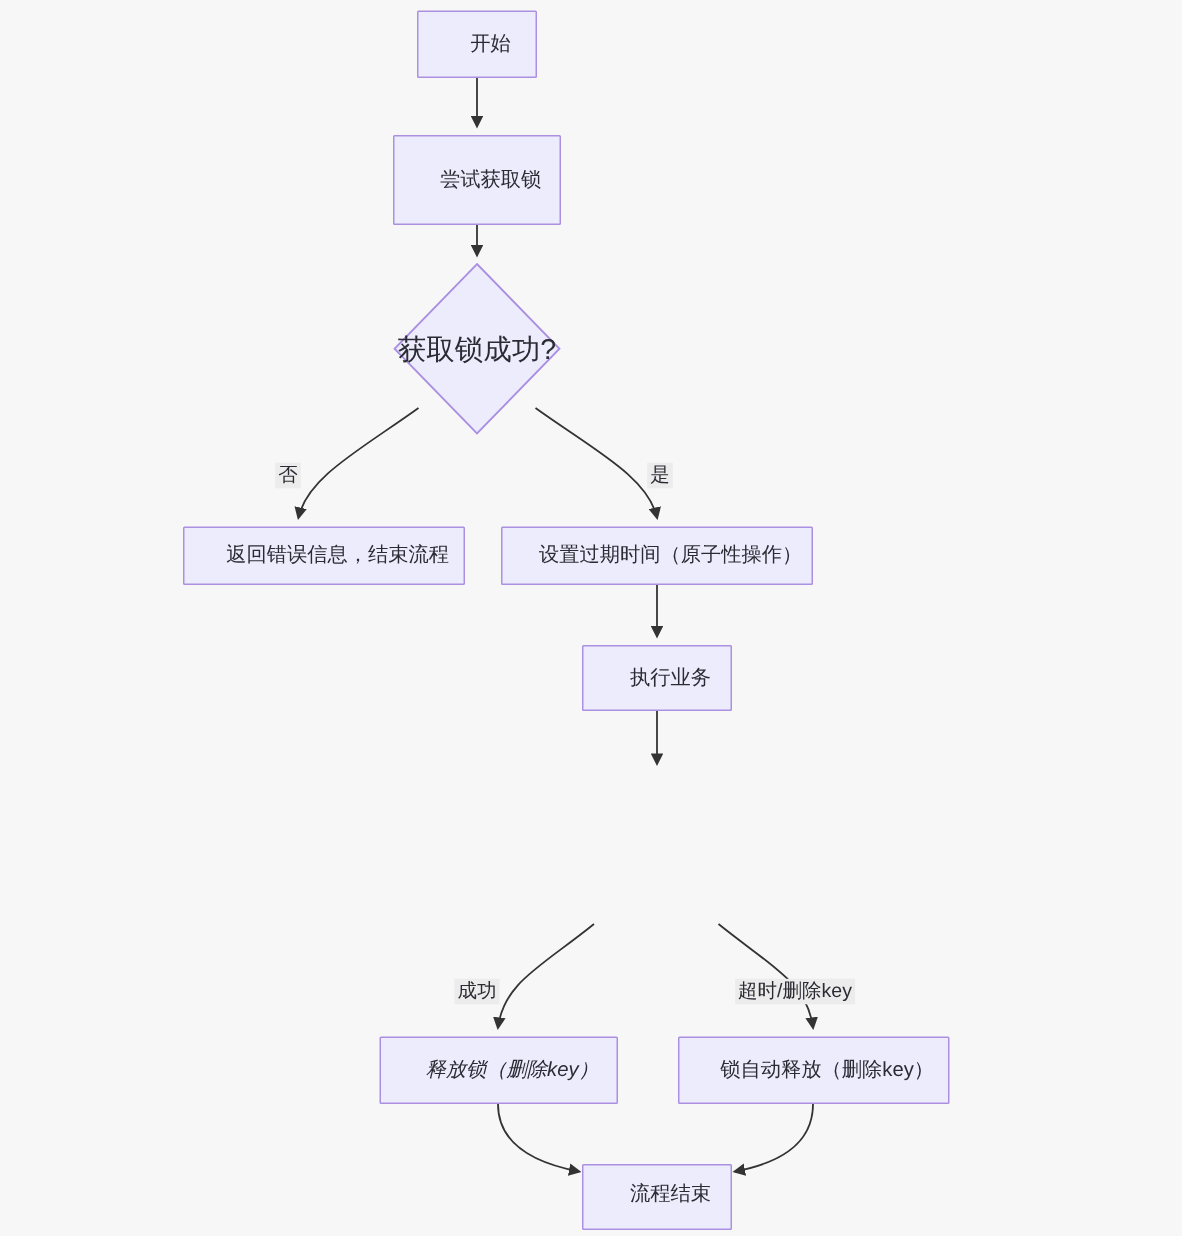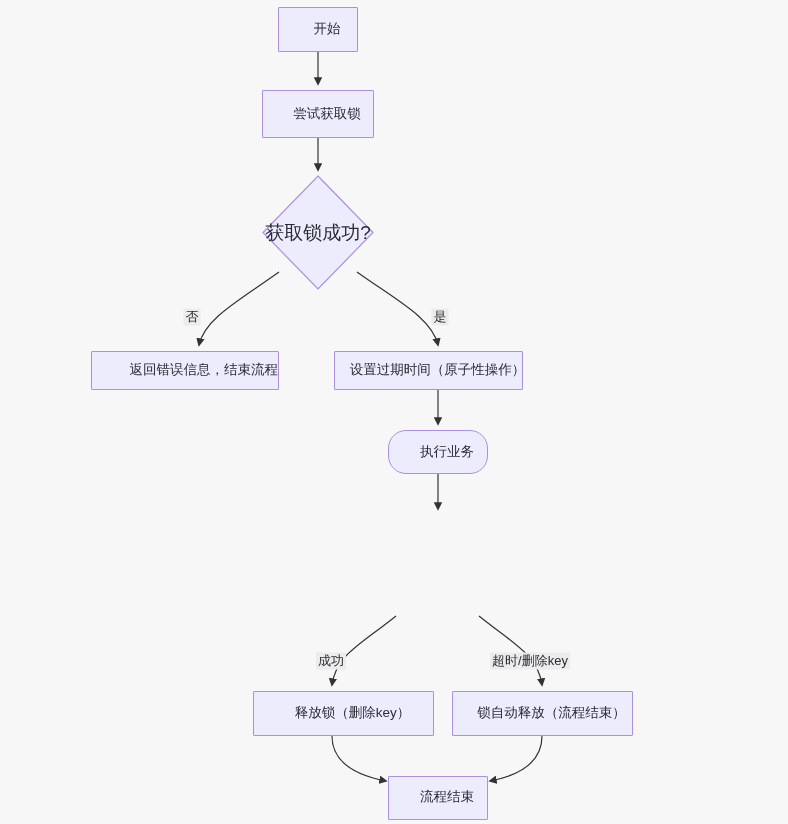--- a/index.html
+++ b/index.html
@@ -112,57 +112,57 @@
       <path d="M 332,736 C 332,765 360,776 386,781" marker-end="url(#arrow)"></path>
 
       <path d="M 542,736 C 542,765 516,776 490,781" marker-end="url(#arrow)"></path>
     </g>
   </svg>
 
   <div class="node process" style="left:278px; top:7px; width:80px; height:45px;">
     <span>开始</span>
   </div>
 
-  <div class="node process" style="left:262px; top:90px; width:112px; height:48px;">
+  <div class="node process" style="left:262px; top:90px; width:112px; height:60px;">
     <span>尝试获取锁</span>
   </div>
 
-  <div class="node process" style="left:91px; top:351px; width:188px; height:39px;justify-content:flex-end;">
+  <div class="node process" style="left:122px; top:351px; width:188px; height:39px;">
     <span>返回错误信息，结束流程</span>
   </div>
 
-  <div class="node process" style="left:334px; top:351px; width:189px; height:39px;">
+  <div class="node process" style="left:334px; top:351px; width:208px; height:39px;">
     <span>设置过期时间（原子性操作）</span>
   </div>
 
-  <div class="node process" style="left:388px; top:430px; width:100px; height:44px;border-radius:18px;">
+  <div class="node process" style="left:388px; top:430px; width:100px; height:44px;">
     <span>执行业务</span>
   </div>
 
-  <div class="node process" style="left:253px; top:691px; width:181px; height:45px;">
+  <div class="node process" style="left:253px; top:691px; width:159px; height:45px;font-style:italic;">
     <span>释放锁（删除key）</span>
   </div>
 
   <div class="node process" style="left:452px; top:691px; width:181px; height:45px;">
-    <span>锁自动释放（流程结束）</span>
+    <span>锁自动释放（删除key）</span>
   </div>
 
   <div class="node process" style="left:388px; top:776px; width:100px; height:44px;font-family:Liberation Mono, monospace;">
     <span>流程结束</span>
   </div>
 
   <div class="diamond-wrap" style="left:262px; top:175px; width:112px; height:115px;">
     <svg class="diamond-shape" viewBox="0 0 112 115" width="112" height="115" xmlns="http://www.w3.org/2000/svg">
       <polygon points="56,1 111,57.5 56,114 1,57.5" fill="#ececfd" stroke="#ab8fe0" stroke-width="1.2"></polygon>
     </svg>
     <div class="diamond-label">获取锁成功?</div>
   </div>
 
 
   <div class="edge-label" style="left:192px; top:317px;">否</div>
 
   <div class="edge-label" style="left:440px; top:317px;">是</div>
 
-  <div class="edge-label" style="left:331px; top:661px;">成功</div>
+  <div class="edge-label" style="left:318px; top:661px;">成功</div>
 
   <div class="edge-label" style="left:530px; top:661px;">超时/删除key</div>
 
 </div>
 
 </body></html>

